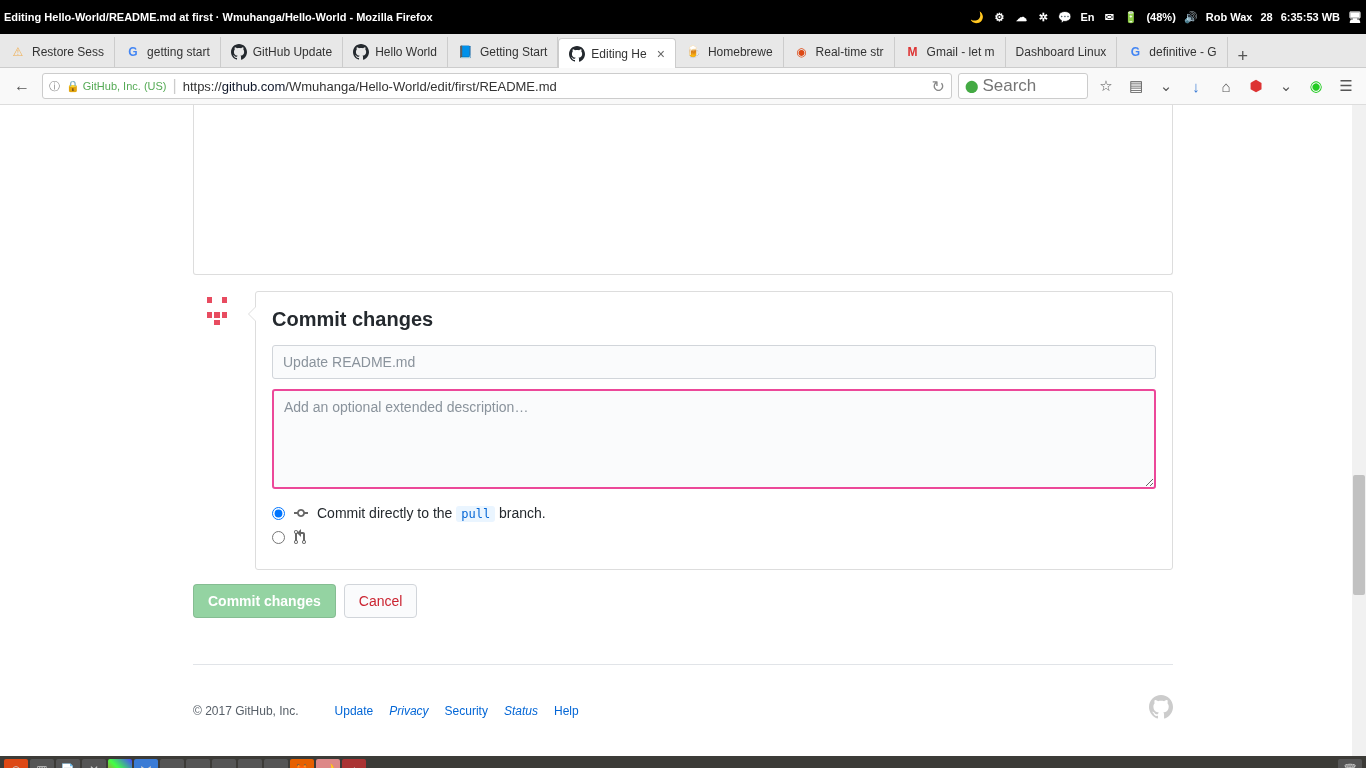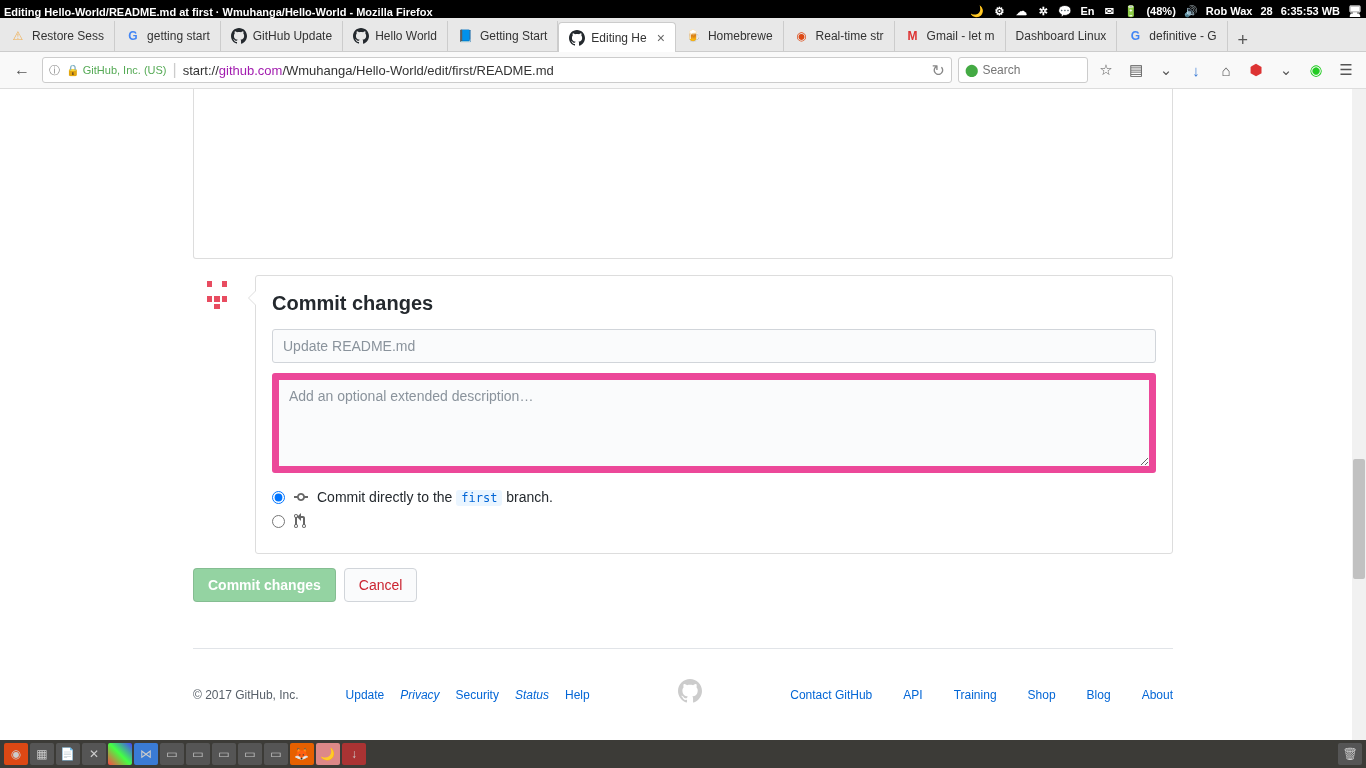--- a/index.html
+++ b/index.html
@@ -1,74 +1,74 @@
 <!DOCTYPE html>
 <html><head>
 <meta charset="utf-8">
 <style>
 * { margin: 0; padding: 0; box-sizing: border-box; font-family: -apple-system, BlinkMacSystemFont, "Segoe UI", Helvetica, Arial, sans-serif; }
 body { width: 1366px; height: 768px; overflow: hidden; background: #fff; }
 
 
-.sysbar { background: #000; color: #fff; height: 18px; display: flex; justify-content: space-between; align-items: flex-end; font-size: 11px; font-weight: bold; padding: 0 4px; }
+.sysbar { background: #000; color: #fff; height: 34px; display: flex; justify-content: space-between; align-items: center; font-size: 11px; font-weight: bold; padding: 0 4px; }
 .sysbar-left { overflow: hidden; white-space: nowrap; }
 .sysbar-right { display: flex; align-items: center; gap: 8px; }
 .sysbar-icon { width: 14px; height: 14px; display: inline-flex; align-items: center; justify-content: center; font-size: 11px; }
 
 
 .tabstrip { background: #e8e8e8; height: 34px; display: flex; align-items: flex-end; border-bottom: 1px solid #ccc; }
 .tab { height: 30px; padding: 0 10px; display: flex; align-items: center; gap: 6px; font-size: 12px; color: #333; border-right: 1px solid #ccc; max-width: 140px; overflow: hidden; white-space: nowrap; background: #e8e8e8; cursor: pointer; }
 .tab.active { background: #fff; border-top: 1px solid #ccc; border-left: 1px solid #ccc; border-right: 1px solid #ccc; border-top-left-radius: 4px; border-top-right-radius: 4px; position: relative; top: 1px; }
 .tab-icon { width: 16px; height: 16px; flex-shrink: 0; display: inline-flex; align-items: center; justify-content: center; }
 .tab-close { font-size: 14px; color: #666; margin-left: 4px; }
 .newtab { width: 30px; display: flex; align-items: center; justify-content: center; font-size: 18px; color: #555; cursor: pointer; }
 
 
 .urlrow { height: 37px; background: #f9f9f9; display: flex; align-items: center; padding: 0 8px; gap: 6px; border-bottom: 1px solid #ddd; }
 .navbtn { width: 28px; height: 28px; display: flex; align-items: center; justify-content: center; cursor: pointer; font-size: 16px; color: #555; }
 .urlbar { flex: 1; height: 26px; border: 1px solid #ccc; border-radius: 3px; display: flex; align-items: center; background: #fff; padding: 0 6px; gap: 6px; }
 .url-info { color: #888; font-size: 11px; }
 .url-secure { color: #5a5; font-size: 11px; }
 .url-text { font-size: 13px; color: #333; flex: 1; }
-.url-text .host { color: #a21caf; }
+.url-text .host { color: #0f172a; }
 .url-reload { color: #888; cursor: pointer; }
 .searchbox { width: 130px; height: 26px; border: 1px solid #ccc; border-radius: 3px; display: flex; align-items: center; padding: 0 6px; gap: 4px; background: #fff; }
-.searchbox input { border: none; outline: none; width: 100%; font-size: 12px; }
+.searchbox input { border: none; outline: none; width: 100%; font-size: 17px; }
 .toolicon { width: 24px; height: 24px; display: flex; align-items: center; justify-content: center; cursor: pointer; color: #555; font-size: 15px; }
 
 
 .page { background: #fff; height: calc(768px - 18px - 34px - 37px - 28px); overflow: auto; position: relative; }
 .container { width: 980px; margin: 0 auto; }
 
 .editor-box { width: 980px; height: 170px; border: 1px solid #ddd; border-top: none; border-radius: 0 0 3px 3px; margin: 0 auto; background: #fff; }
 
 .commit-area { display: flex; gap: 14px; margin-top: 16px; }
 .avatar { width: 48px; height: 48px; background: #fff; border-radius: 3px; flex-shrink: 0; display: grid; grid-template-columns: repeat(5, 1fr); grid-template-rows: repeat(5, 1fr); gap: 2px; padding: 6px; }
 .avatar .px { background: #e84c60; }
 .commit-box { flex: 1; border: 1px solid #ddd; border-radius: 3px; padding: 16px; position: relative; }
 .commit-box::before { content: ""; position: absolute; left: -8px; top: 14px; width: 0; height: 0; border-top: 8px solid transparent; border-bottom: 8px solid transparent; border-right: 8px solid #ddd; }
 .commit-box::after { content: ""; position: absolute; left: -7px; top: 14px; width: 0; height: 0; border-top: 8px solid transparent; border-bottom: 8px solid transparent; border-right: 8px solid #fff; }
 .commit-title { font-size: 20px; font-weight: 600; color: #24292e; margin-bottom: 14px; }
 .commit-input { width: 100%; height: 34px; border: 1px solid #d1d5da; border-radius: 3px; padding: 0 10px; font-size: 14px; color: #24292e; margin-bottom: 10px; background: #fafbfc; }
 .commit-input::placeholder { color: #8a939c; }
-.commit-textarea { width: 100%; height: 100px; border: 7px solid #ec4899; border-radius: 3px; padding: 8px 10px; font-size: 14px; resize: vertical; background: #fafbfc; margin-bottom: 12px; }
+.commit-textarea { width: 100%; height: 100px; border: 2px solid #ec4899; border-radius: 3px; padding: 8px 10px; font-size: 14px; resize: vertical; background: #fafbfc; margin-bottom: 12px; }
 .commit-textarea::placeholder { color: #8a939c; font-family: inherit; }
 .radio-row { display: flex; align-items: center; gap: 8px; font-size: 14px; color: #24292e; margin-bottom: 8px; }
 .radio-row input { margin-top: 1px; }
 .branch-tag { background: #eaf5ff; border-radius: 3px; padding: 1px 5px; font-family: monospace; font-size: 12px; color: #0366d6; }
 .link { color: #0366d6; }
 
 .btn-row { margin-top: 14px; display: flex; gap: 8px; }
 .btn-primary { background: #94d3a2; color: #fff; border: 1px solid rgba(27,31,35,0.12); padding: 8px 14px; border-radius: 4px; font-size: 14px; font-weight: 600; cursor: pointer; }
 .btn-cancel { background: #fafbfc; color: #cb2431; border: 1px solid #d1d5da; padding: 8px 14px; border-radius: 4px; font-size: 14px; font-weight: 500; cursor: pointer; }
 
 hr.footer-rule { border: none; border-top: 1px solid #e1e4e8; margin: 46px 0 0; }
 .footer { display: flex; justify-content: space-between; align-items: center; padding: 30px 0; font-size: 12px; color: #586069; }
 .footer a { color: #0366d6; text-decoration: none; }
-.footer-left, .footer-right { display: flex; gap: 31px; align-items: center; margin-top: 8px; }
+.footer-left, .footer-right { display: flex; gap: 20px; align-items: center; margin-top: 8px; }
 .footer-logo { width: 24px; height: 24px; }
 
 .scrolltrack { position: absolute; right: 0; top: 0; width: 14px; height: 100%; background: #f1f1f1; }
 .scrollthumb { position: absolute; right: 1px; width: 12px; background: #c1c1c1; border-radius: 2px; }
 
 
 .taskbar { height: 28px; background: #3c3b37; display: flex; align-items: center; padding: 0 4px; gap: 2px; justify-content: space-between; }
 .taskbar-left { display: flex; gap: 2px; }
 .tbicon { width: 24px; height: 22px; background: #555; border-radius: 2px; display: flex; align-items: center; justify-content: center; font-size: 12px; color: #ccc; }
 .octicon { display: inline-block; vertical-align: middle; }
@@ -150,21 +150,21 @@
     <div class="newtab">+</div>
   </div>
 
 <div class="urlrow">
   <div class="navbtn">←</div>
   <div class="urlbar">
     <span class="url-info">ⓘ</span>
     <span class="url-secure">🔒 <span>GitHub, Inc. (US)</span></span>
     <span style="color:#ccc">|</span>
     <span class="url-text">
-      <span>start://</span><span class="host">github.com</span><span>/Wmuhanga/Hello-World/edit/first/README.md</span>
+      <span>https://</span><span class="host">github.com</span><span>/Wmuhanga/Hello-World/edit/first/README.md</span>
     </span>
     <span class="url-reload">↻</span>
   </div>
   <div class="searchbox">
     <span style="color:#4a4;font-size:12px;">⬤</span>
     <input placeholder="Search" style="">
   </div>
   <div class="toolicon">☆</div>
   <div class="toolicon">▤</div>
   <div class="toolicon">⌄</div>
@@ -212,21 +212,21 @@
         <div class="commit-title">Commit changes</div>
         <input class="commit-input" placeholder="Update README.md" style="">
         <textarea class="commit-textarea" placeholder="Add an optional extended description…" style=""></textarea>
         <label class="radio-row">
           <input type="radio" name="ct" checked="" style="">
           <svg class="octicon" width="16" height="16" viewBox="0 0 14 16">
               <path fill="#666" d="M10.86 7c-.45-1.72-2-3-3.86-3S3.59 5.28 3.14 7H0v2h3.14c.45 1.72 2 3 3.86 3s3.41-1.28 3.86-3H14V7h-3.14zM7 10.2c-1.22 0-2.2-.98-2.2-2.2 0-1.22.98-2.2 2.2-2.2 1.22 0 2.2.98 2.2 2.2 0 1.22-.98 2.2-2.2 2.2z"></path>
             </svg>
           <span>
             <span>Commit directly to the </span>
-            <span class="branch-tag">first</span>
+            <span class="branch-tag">pull</span>
             <span> branch.</span>
           </span>
         </label>
         <label class="radio-row">
           <input type="radio" name="ct" style="">
           <svg class="octicon" width="14" height="16" viewBox="0 0 12 16">
               <path fill="#666" d="M11 11.28V5c0-1.1-.9-2-2-2H7V0L3 4l4 4V5h2v6.28c-.6.35-1 .98-1 1.72 0 1.1.9 2 2 2s2-.9 2-2c0-.74-.4-1.38-1-1.72zM10 14c-.55 0-1-.45-1-1s.45-1 1-1 1 .45 1 1-.45 1-1 1zM4 3c0-1.1-.9-2-2-2S0 1.9 0 3c0 .74.4 1.38 1 1.72v6.56c-.6.34-1 .98-1 1.72 0 1.1.9 2 2 2s2-.9 2-2c0-.74-.4-1.38-1-1.72V4.72c.6-.34 1-.98 1-1.72zM2 14c-.55 0-1-.45-1-1s.45-1 1-1 1 .45 1 1-.45 1-1 1zM2 4c-.55 0-1-.45-1-1s.45-1 1-1 1 .45 1 1-.45 1-1 1z"></path>
             </svg>
         </label>
       </div>
@@ -239,28 +239,20 @@
 
     <hr class="footer-rule">
     <div class="footer">
       <div class="footer-left">
         <span>© 2017 GitHub, Inc.</span>
         <span id="footer-left-links"><a href="#" style="margin-left: 16px;">Update</a><a href="#" style="margin-left: 16px; font-style: italic;">Privacy</a><a href="#" style="margin-left: 16px;">Security</a><a href="#" style="margin-left: 16px; font-style: italic;">Status</a><a href="#" style="margin-left: 16px;">Help</a></span>
       </div>
       <svg class="footer-logo" viewBox="0 0 16 16">
           <path fill="#ccc" d="M8 0C3.58 0 0 3.58 0 8c0 3.54 2.29 6.53 5.47 7.59.4.07.55-.17.55-.38v-1.33c-2.23.48-2.69-1.07-2.69-1.07-.36-.92-.89-1.17-.89-1.17-.73-.5.06-.49.06-.49.81.06 1.23.83 1.23.83.72 1.23 1.88.87 2.34.67.07-.52.28-.87.51-1.07-1.78-.2-3.64-.89-3.64-3.95 0-.87.31-1.59.82-2.15-.08-.2-.36-1.02.08-2.12 0 0 .67-.21 2.2.82.64-.18 1.32-.27 2-.27.68 0 1.36.09 2 .27 1.53-1.04 2.2-.82 2.2-.82.44 1.1.16 1.92.08 2.12.51.56.82 1.27.82 2.15 0 3.07-1.87 3.75-3.65 3.95.29.25.54.73.54 1.48v2.2c0 .21.15.46.55.38C13.71 14.53 16 11.54 16 8c0-4.42-3.58-8-8-8z"></path>
         </svg>
-      <div class="footer-right" id="footer-right-links">
-          <a href="#">Contact GitHub</a>
-          <a href="#">API</a>
-          <a href="#">Training</a>
-          <a href="#">Shop</a>
-          <a href="#">Blog</a>
-          <a href="#">About</a>
-        </div>
     </div>
   </div>
 
   <div class="scrolltrack">
     <div class="scrollthumb" style="top:370px;height:120px"></div>
   </div>
 </div>
 
 <div class="taskbar">
   <div class="taskbar-left">

